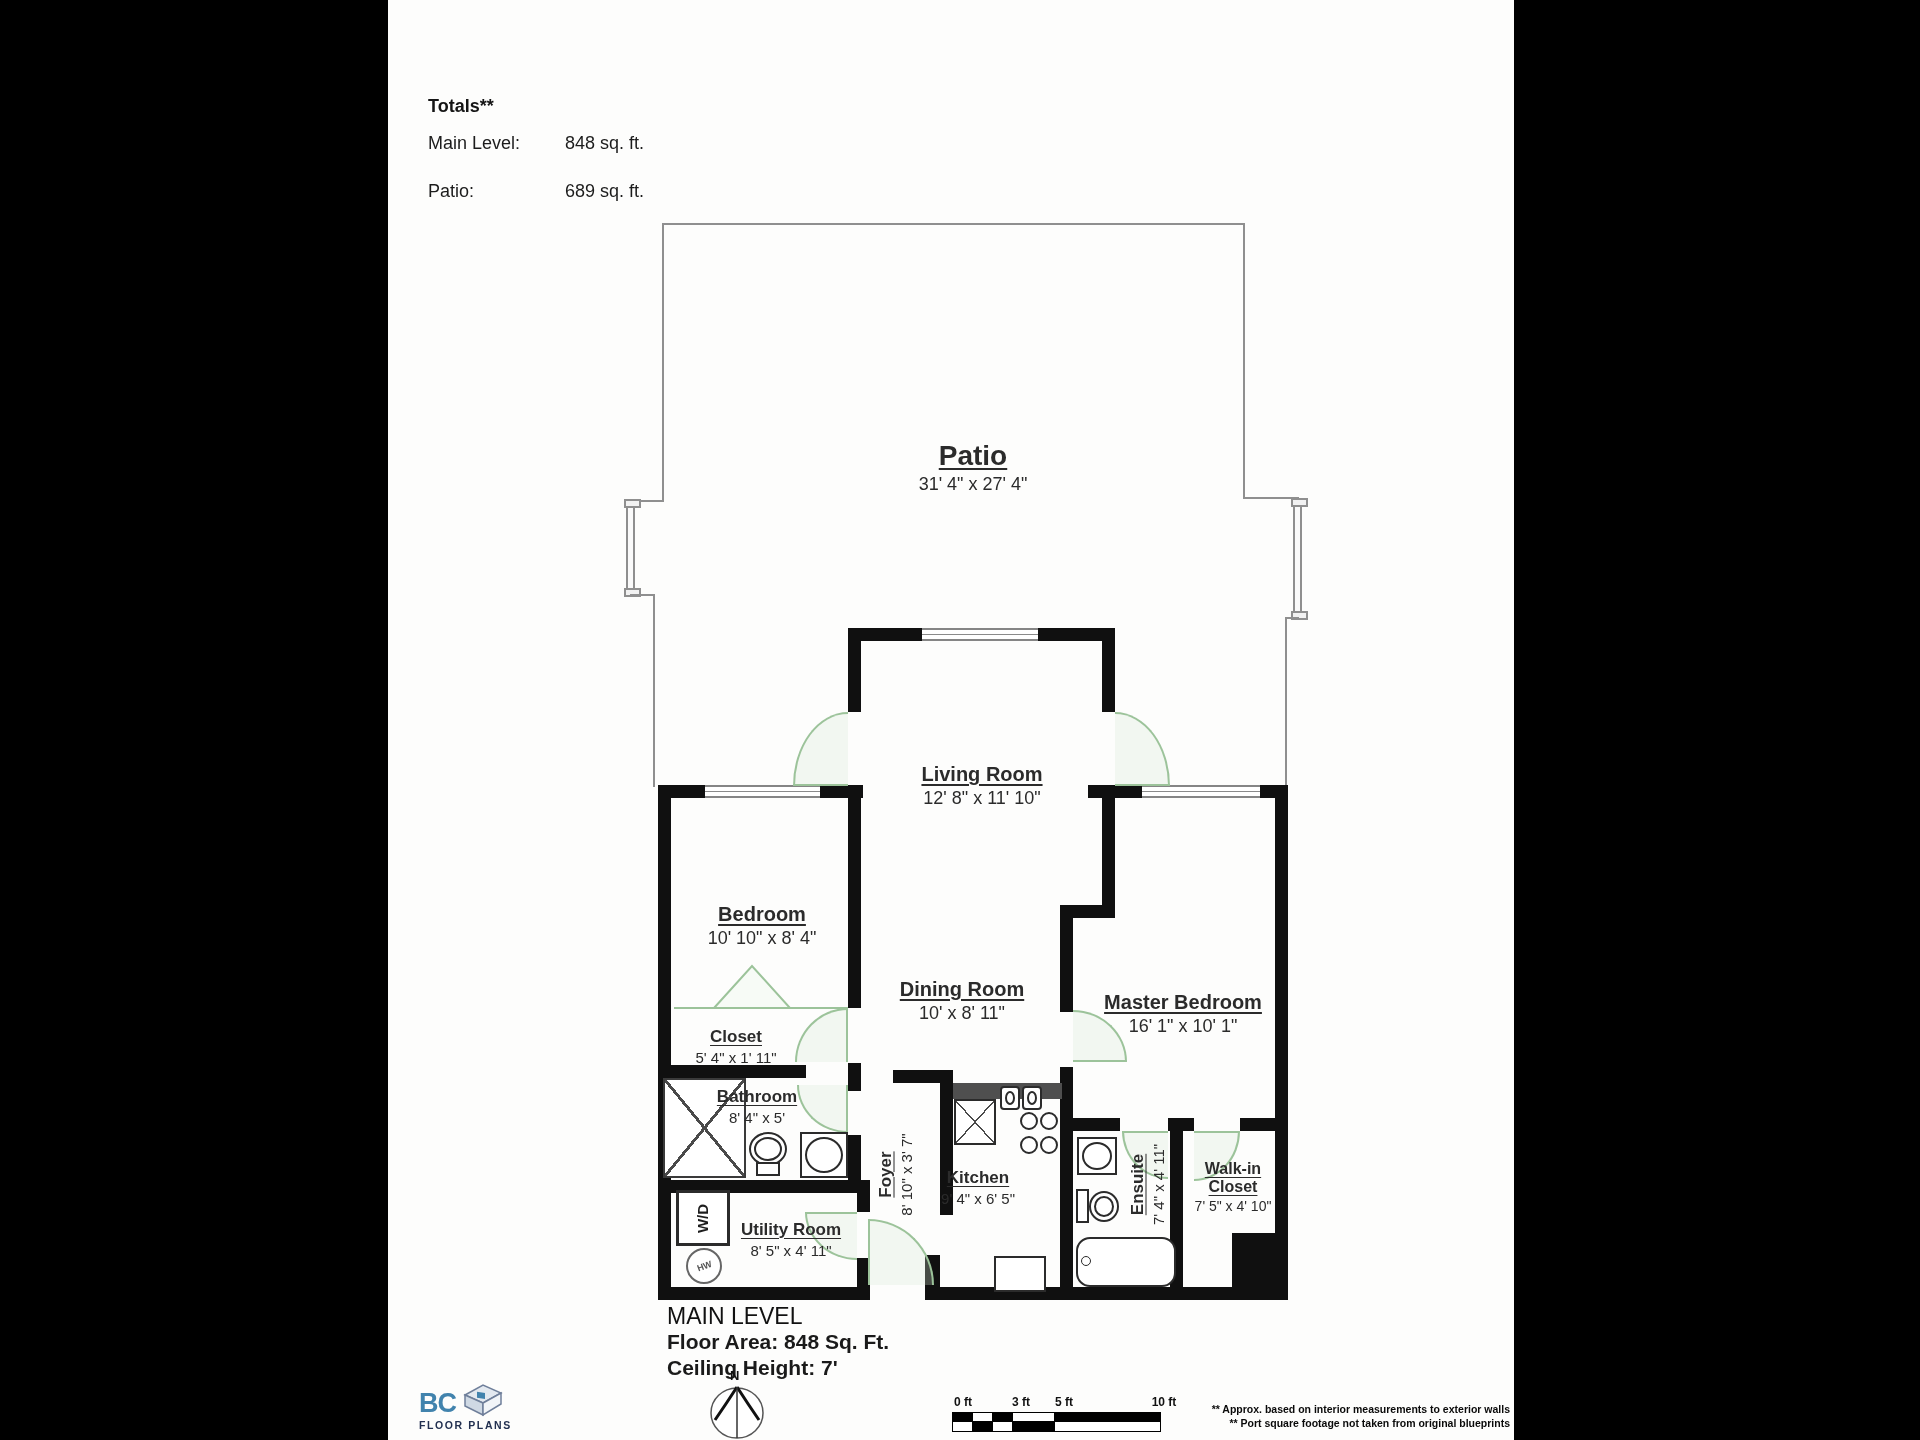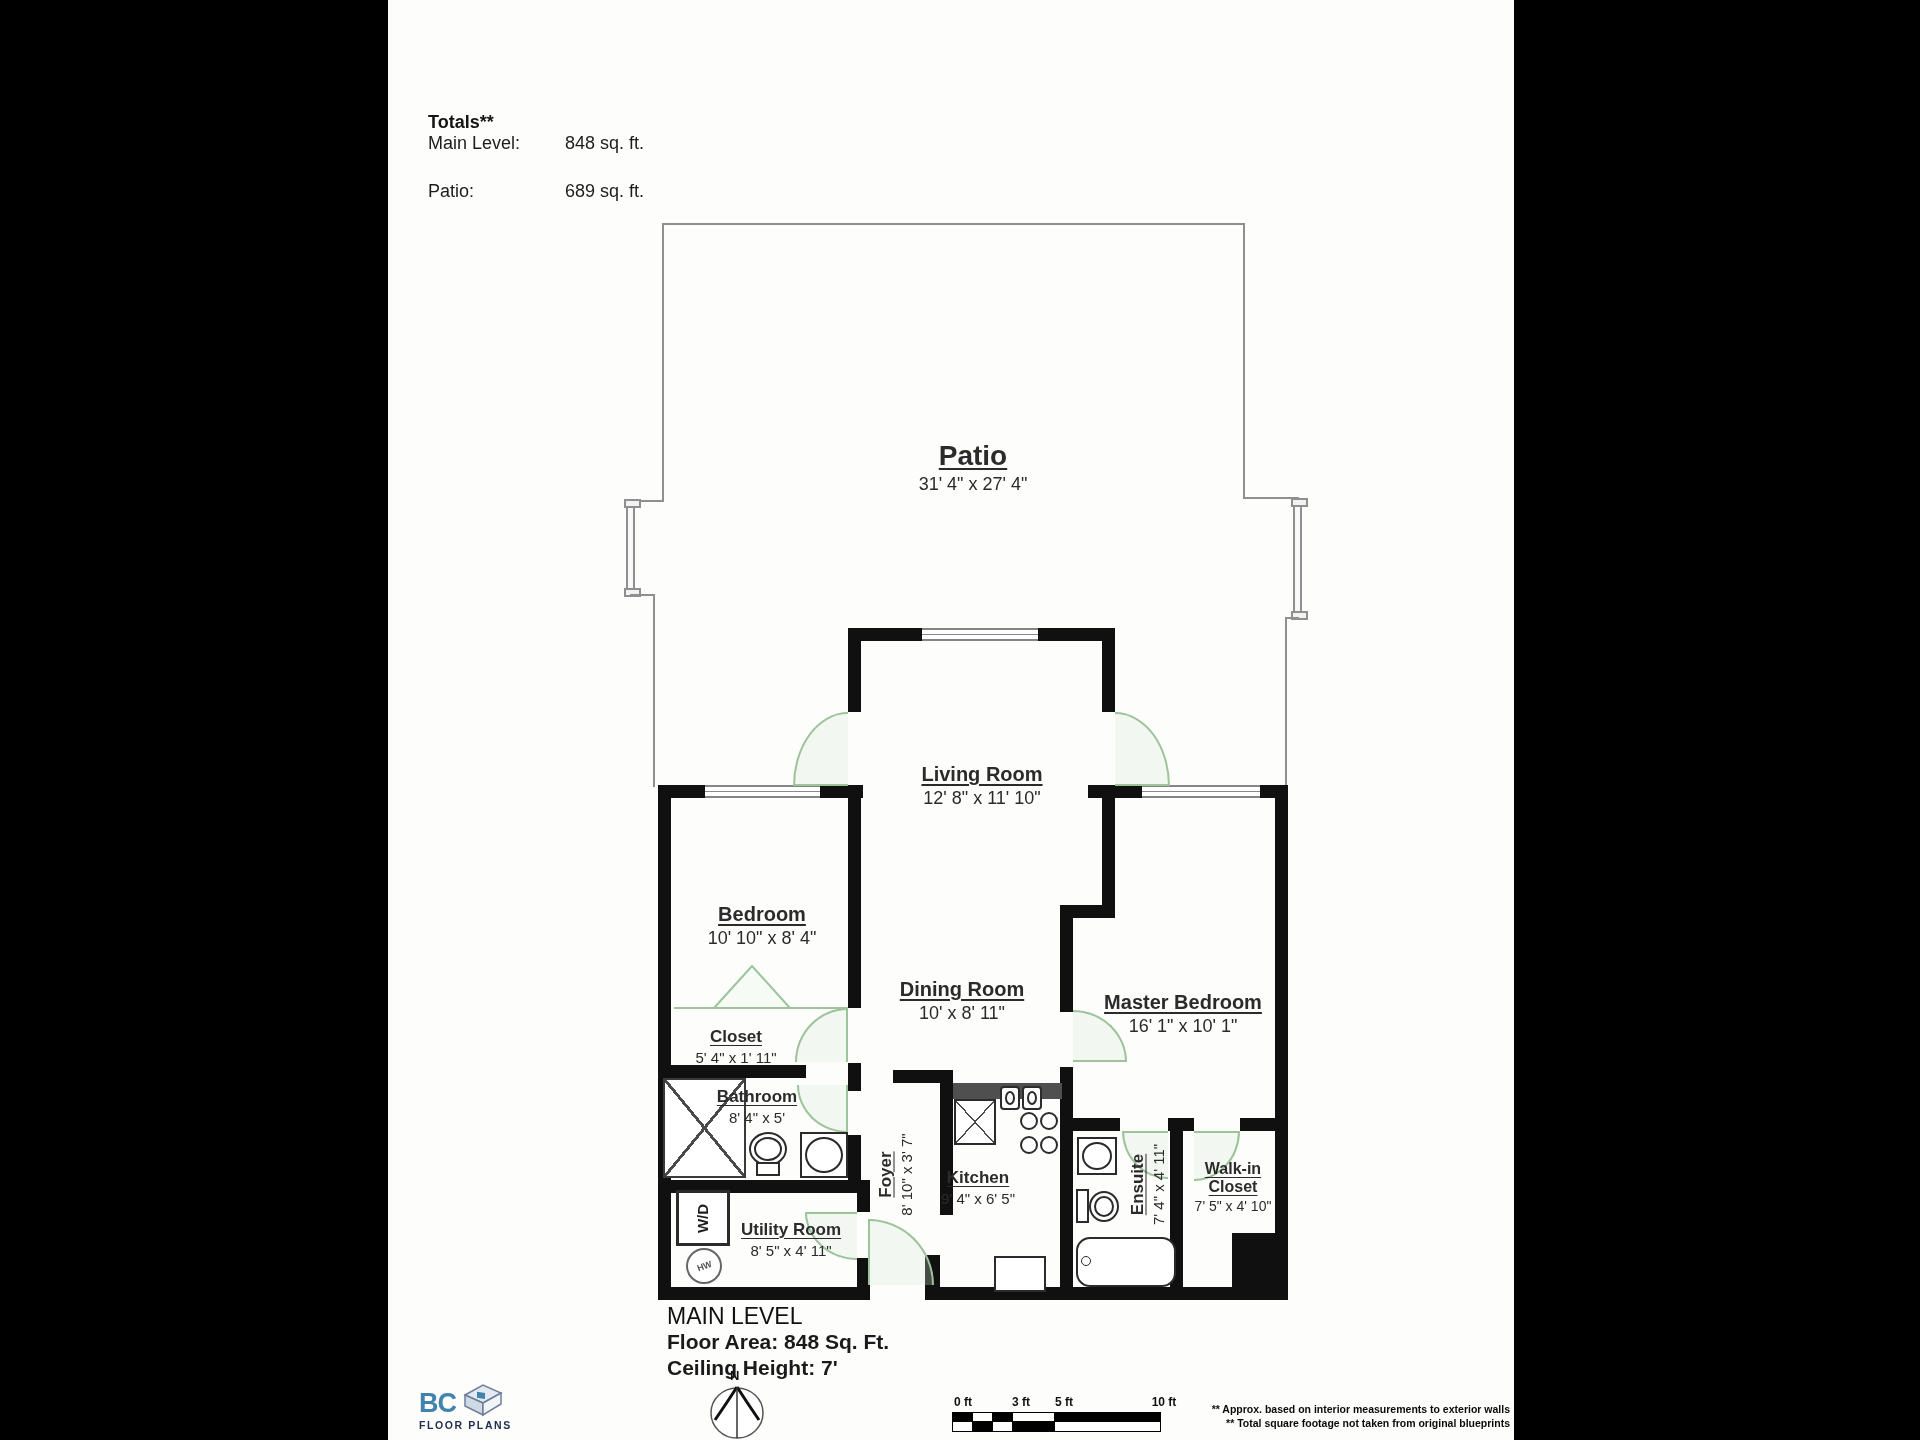--- a/index.html
+++ b/index.html
@@ -58,21 +58,21 @@
   .disc{width:362px;text-align:right;font-size:10.5px;font-weight:700;color:#0a0a0a;line-height:14px;}
 </style>
 </head>
 <body>
 
 <div class="canvas">
   <div class="page"></div>
 
   <div class="abs" style="left:425px;top:12px">
   </div>
-  <div class="abs tot-label" style="left:428px;top:112px">Totals**</div>
+  <div class="abs tot-label" style="left:428px;top:96px">Totals**</div>
   <div class="abs trow" style="left:428px;top:133px">
     <span class="tlab">Main Level:</span><span>848 sq. ft.</span>
   </div>
   <div class="abs trow" style="left:428px;top:181px">
     <span class="tlab">Patio:</span><span>689 sq. ft.</span>
   </div>
 
   <div class="pl" style="left:662px;top:223px;width:581px;height:2px"></div>
   <div class="pl" style="left:662px;top:223px;width:2px;height:277px"></div>
   <div class="pl" style="left:630px;top:500px;width:34px;height:2px"></div>
@@ -246,15 +246,15 @@
       <polygon points="8,14 26,4 44,12 26,22" fill="#e3e9f0" stroke="#6f7f9a" stroke-width="1.5"></polygon>
       <polygon points="8,14 8,25 26,34 26,22" fill="#cfd9e4" stroke="#6f7f9a" stroke-width="1.5"></polygon>
       <polygon points="44,12 44,23 26,34 26,22" fill="#f2f5f8" stroke="#6f7f9a" stroke-width="1.5"></polygon>
       <rect x="20" y="8" width="8" height="6" fill="#4183ad" stroke="none" transform="skewY(8)"></rect>
     </svg>
     <span class="abs logo-fp" style="left:419px;top:1419px">FLOOR PLANS</span>
   </div>
 
   <div class="abs disc" style="left:1148px;top:1402px">
     <div>** Approx. based on interior measurements to exterior walls</div>
-    <div>** Total square footage not taken from original blueprints</div>
+    <div>** Port square footage not taken from original blueprints</div>
   </div>
 </div>
 
 </body></html>

